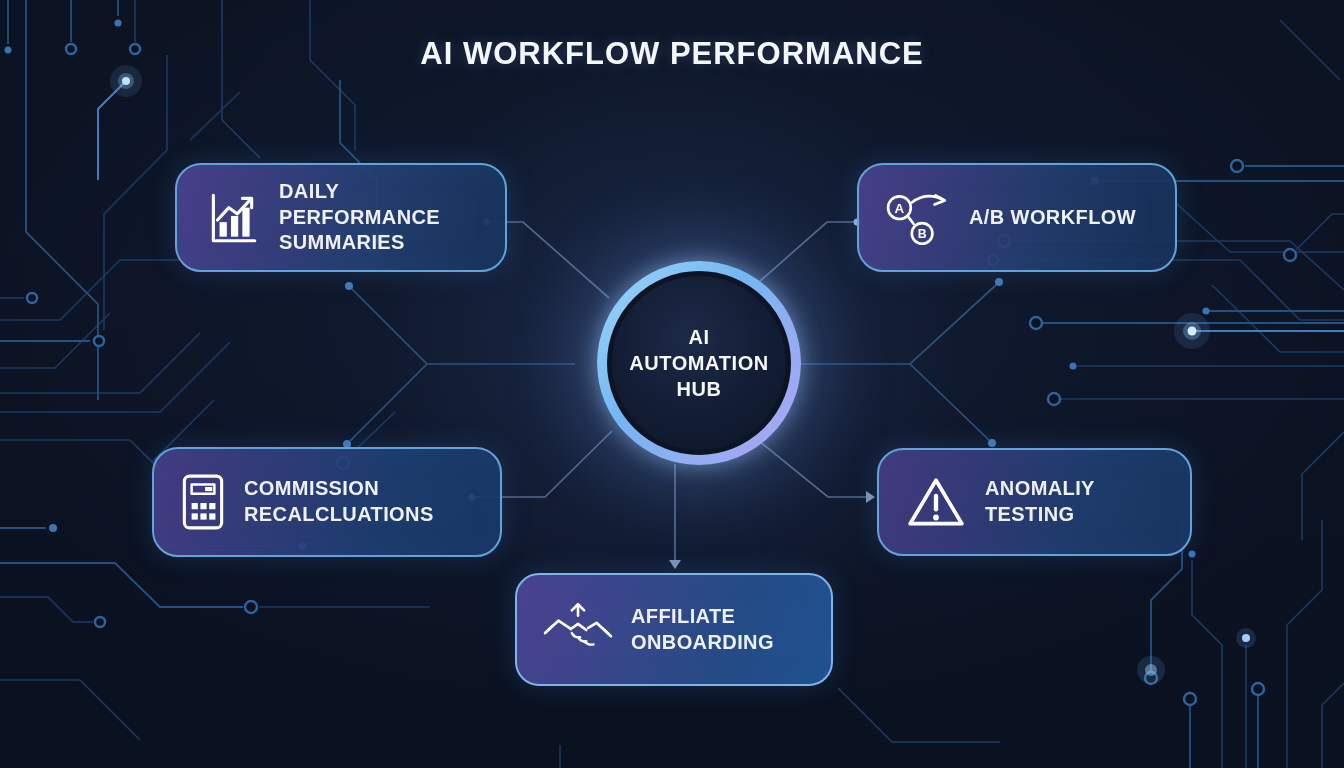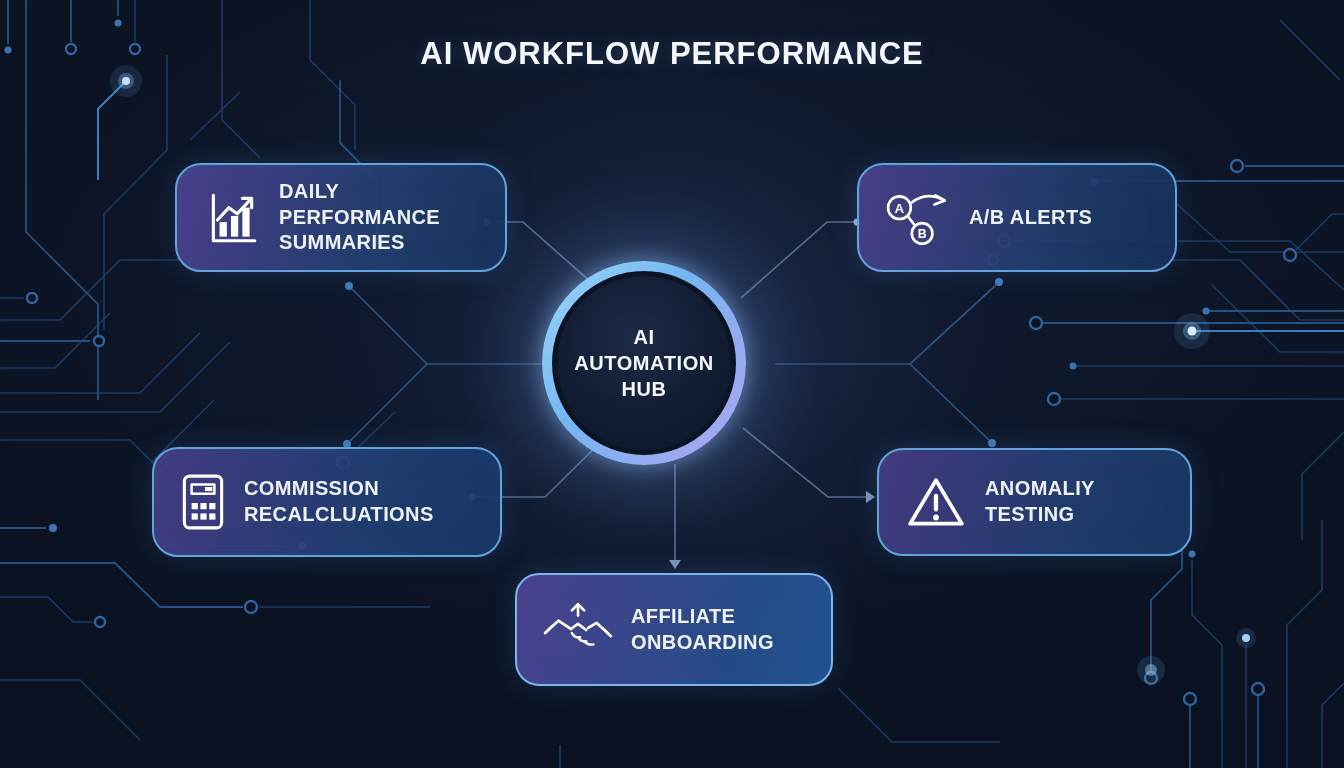--- a/index.html
+++ b/index.html
@@ -12,21 +12,21 @@
       linear-gradient(180deg,#0c1424 0%,#0b1222 55%,#0a1120 100%);
   }
   .layer{position:absolute;inset:0;width:1344px;height:768px;}
   .title{
     position:absolute;top:36px;left:0;width:100%;text-align:center;
     color:#f4f7fb;font-size:31px;font-weight:800;letter-spacing:1px;
     text-shadow:0 0 14px rgba(140,180,255,.25);
   }
   
   .hub{
-    position:absolute;left:542px;top:261px;width:204px;height:204px;border-radius:50%;
+    position:absolute;left:597px;top:261px;width:204px;height:204px;border-radius:50%;
     background:linear-gradient(130deg,#9bd8fa 0%,#74b6f2 42%,#b3a3f3 100%);
     box-shadow:0 0 75px 20px rgba(120,170,255,.26),0 0 22px rgba(175,215,255,.5);
     box-sizing:border-box;padding:10px;z-index:4;
   }
   .hub-inner{
     width:100%;height:100%;border-radius:50%;box-sizing:border-box;
     border:5px solid #0c1424;
     background:radial-gradient(circle at 45% 36%, #1d2a48 0%, #121c33 55%, #0d1628 100%);
     display:flex;align-items:center;justify-content:center;
   }
@@ -219,21 +219,21 @@
 <div class="node node--ab">
   <svg class="node-icon" width="66" height="58" viewBox="0 0 64 56">
     <circle class="icon-stroke" stroke-width="2.6" cx="14" cy="18" r="11"></circle>
     <text x="14" y="23" font-size="13" text-anchor="middle">A</text>
     <circle class="icon-stroke" stroke-width="2.6" cx="36" cy="43" r="10"></circle>
     <text x="36" y="47.5" font-size="12" text-anchor="middle">B</text>
     <path class="icon-stroke" stroke-width="2.6" d="M22 26 L28 34"></path>
     <path class="icon-stroke" stroke-width="2.6" d="M26 13 C36 5, 48 5, 57 11"></path>
     <path class="icon-stroke" stroke-width="2.6" d="M49 6 L58 11 L48 15"></path>
   </svg>
-  <div class="node-label">A/B ALERTS</div>
+  <div class="node-label">A/B WORKFLOW</div>
 </div>
 
 <div class="node node--commission">
   <svg class="node-icon" width="46" height="58" viewBox="0 0 44 56">
     <rect class="icon-stroke" stroke-width="3" x="4" y="3" width="36" height="50" rx="5"></rect>
     <rect class="icon-stroke" stroke-width="2.4" x="11" y="11" width="22" height="9"></rect>
     <rect x="24" y="13.5" width="7" height="4" fill="#fff"></rect>
     <g fill="#fff">
       <rect x="11" y="29" width="6" height="6"></rect>
         <rect x="19.5" y="29" width="6" height="6"></rect>

